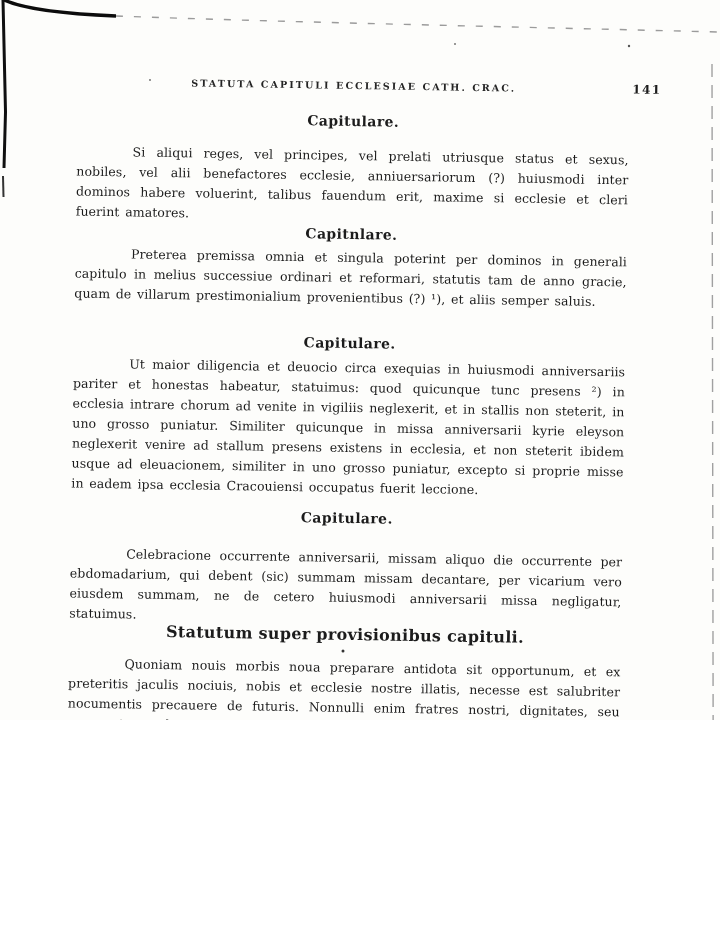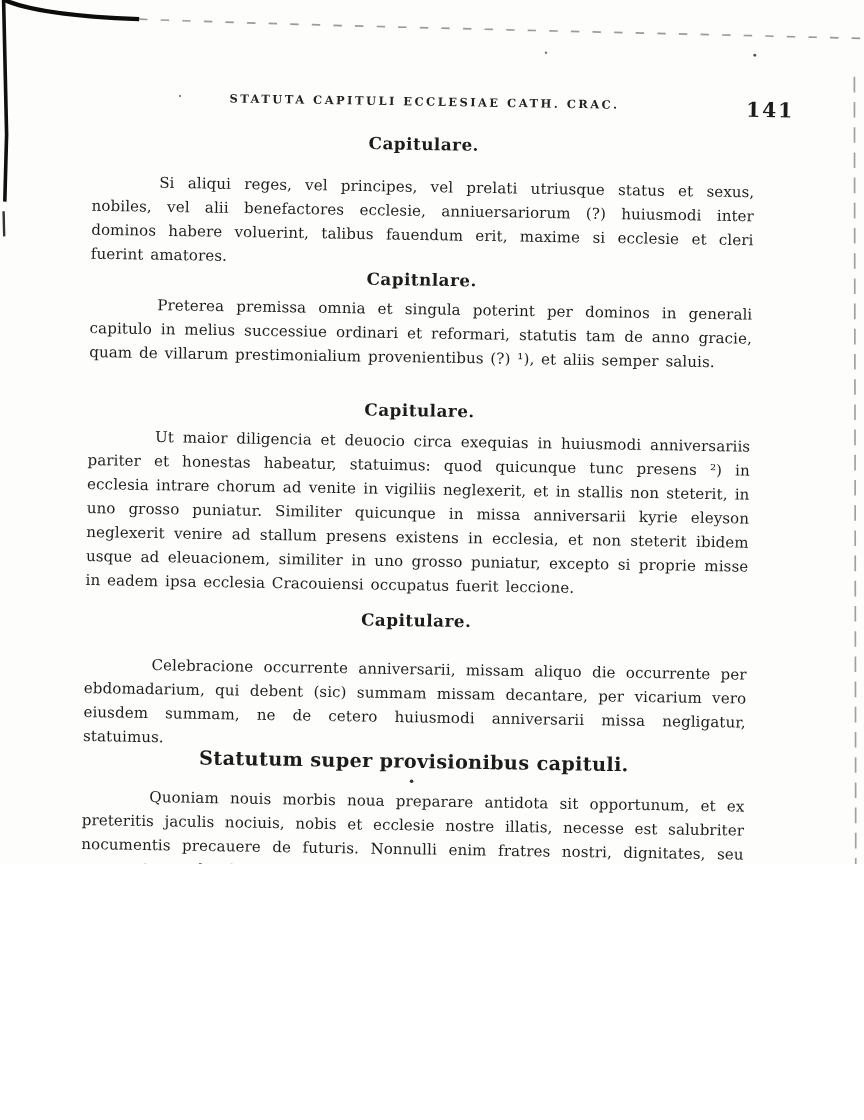--- a/index.html
+++ b/index.html
@@ -35,21 +35,21 @@
     font-size: 9.5px;
     font-weight: bold;
     letter-spacing: 2.1px;
     color: #242424;
     white-space: nowrap;
   }
   .page-number {
     top: 6px;
     left: auto;
     right: -32px;
-    font-size: 17px;
+    font-size: 12px;
     font-weight: bold;
     letter-spacing: 1.5px;
   }
   .chapter-heading {
     text-align: center;
     font-size: 14px;
     font-weight: bold;
     letter-spacing: 0.4px;
     margin: 0;
   }

